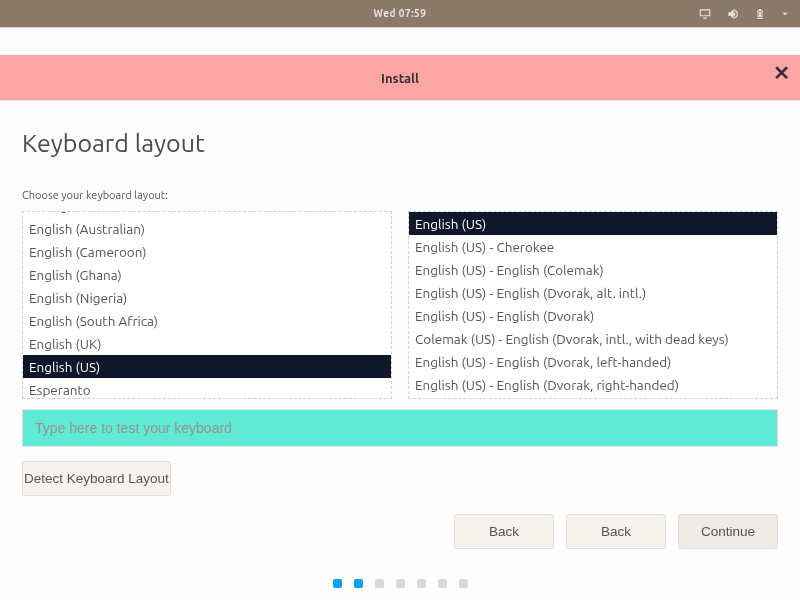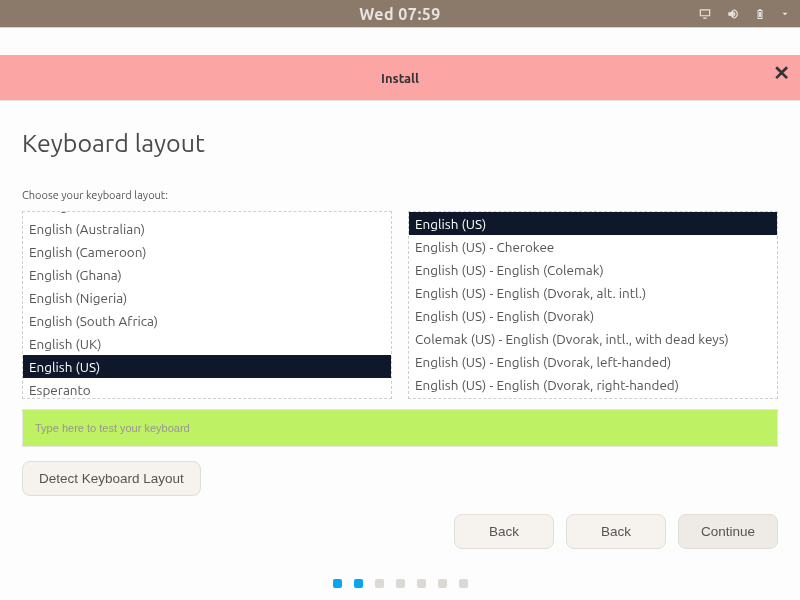--- a/index.html
+++ b/index.html
@@ -6,21 +6,21 @@
     html, body { width: 800px; height: 600px; overflow: hidden; font-family: -apple-system, "Segoe UI", Ubuntu, Cantarell, sans-serif; }
     body { background: #fff; }
 
     .topbar {
       height: 27px;
       background: #8b7a6a;
       color: #e8e4df;
       display: flex;
       align-items: center;
       justify-content: center;
-      font-size: 16px;
+      font-size: 10px;
       position: relative;
       font-weight: 600;
     }
     .topbar-clock { letter-spacing: 0.5px; }
     .topbar-right {
       position: absolute;
       right: 10px;
       display: flex;
       gap: 14px;
       align-items: center;
@@ -104,36 +104,36 @@
       background: #0f172a;
       color: #fff;
     }
     .left-list .listbox-inner { margin-top: -18px; } 
 
     .test-input {
       width: 100%;
       height: 38px;
       margin-top: 10px;
       border: 1px solid #e8e5e1;
-      background: #bef264;
+      background: #5eead4;
       padding: 0 12px;
-      font-size: 11px;
+      font-size: 14px;
       color: #555;
       outline: none;
     }
     .test-input::placeholder { color: #9a9490; }
 
     .detect-btn, .nav-btn {
       border: 1px solid #e2ddd7;
       background: #f6f3ef;
       color: #555;
       font-size: 13.5px;
-      padding: 9px 16px;
+      padding: 9px 1px;
       cursor: pointer;
-      border-radius: 8px;
+      border-radius: 2px;
     }
     .detect-row { margin-top: 14px; }
 
     .nav-row {
       display: flex;
       justify-content: flex-end;
       gap: 12px;
       margin-top: 18px;
     }
     .nav-btn { width: 100px; text-align: center; }

